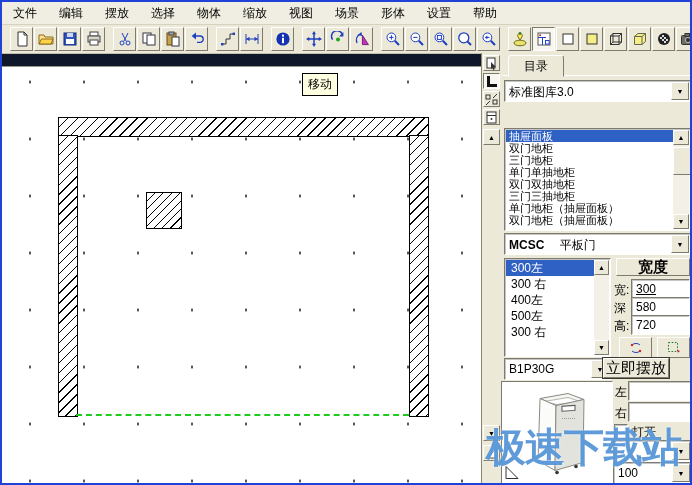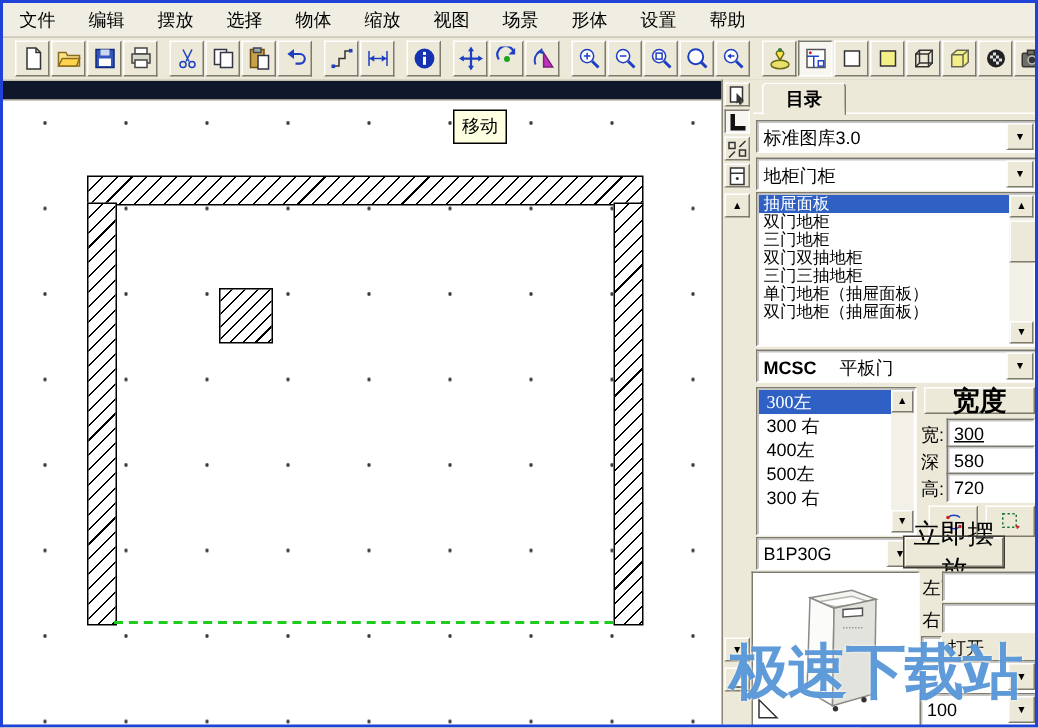--- a/index.html
+++ b/index.html
@@ -43,48 +43,48 @@
   .strip{position:absolute;left:0;top:0;width:20px;height:100%;}
   .sbtn{position:absolute;left:1px;width:17px;height:16px;background:#ece9d8;border:1px solid;
         border-color:#fff #7d7a6e #7d7a6e #fff;display:flex;align-items:center;justify-content:center;
         padding:0;font-size:7px;}
   .sbtn svg{width:13px;height:13px;display:block;}
   .sbtn.pressed{border-color:#7d7a6e #fff #fff #7d7a6e;background:#f7f6f1;}
 
   .pcontent{position:absolute;left:20px;top:0;right:0;bottom:0;}
   .tab{position:absolute;left:6px;top:2px;width:54px;height:20px;background:#ece9d8;
        border:1px solid;border-color:#fff #7d7a6e #ece9d8 #fff;border-radius:3px 3px 0 0;
-       font-weight:bold;display:flex;align-items:center;justify-content:center;z-index:2;}
+       font-weight:normal;display:flex;align-items:center;justify-content:center;z-index:2;}
   .tabline{position:absolute;left:0;top:22px;right:1px;border-top:1px solid #fff;}
 
   .combo{position:absolute;height:20px;background:#fff;border:1px solid;
          border-color:#7d7a6e #fff #fff #7d7a6e;box-shadow:inset 1px 1px 0 rgba(90,90,90,.35);}
   .combo .cv{position:absolute;left:4px;top:3px;right:19px;white-space:nowrap;overflow:hidden;}
   .da{position:absolute;right:1px;top:1px;bottom:1px;width:16px;background:#ece9d8;border:1px solid;
       border-color:#fff #7d7a6e #7d7a6e #fff;font-size:7px;display:flex;align-items:center;justify-content:center;}
   .bold{font-weight:bold;}
 
   .listbox{position:absolute;background:#fff;border:1px solid;border-color:#7d7a6e #fff #fff #7d7a6e;
            box-shadow:inset 1px 1px 0 rgba(90,90,90,.35);}
   .lb-items{position:absolute;left:1px;top:1px;right:17px;bottom:1px;overflow:hidden;}
   .li{height:12px;line-height:12px;padding-left:3px;font-size:11px;white-space:nowrap;}
   .li.sel{background:#2f61c5;color:#fff;}
   .si{height:16px;line-height:16px;padding-left:5px;font-size:12px;white-space:nowrap;}
-  .si.sel{background:#2f61c5;color:#fff;font-family:Liberation Serif, serif;}
+  .si.sel{background:#2f61c5;color:#fff;}
 
   .vsb{position:absolute;right:1px;top:1px;bottom:1px;width:16px;background:#f3f1e7;}
   .sa{position:absolute;left:0;width:16px;height:15px;background:#ece9d8;border:1px solid;
       border-color:#fff #7d7a6e #7d7a6e #fff;font-size:7px;display:flex;align-items:center;
       justify-content:center;padding:0;}
   .sa.up{top:0;} .sa.dn{bottom:0;}
   .thumb{position:absolute;left:0;width:16px;background:#ece9d8;border:1px solid;
          border-color:#fff #7d7a6e #7d7a6e #fff;}
 
   .btn{position:absolute;background:#ece9d8;border:1px solid;border-color:#fff #7d7a6e #7d7a6e #fff;
-       display:flex;align-items:center;justify-content:center;padding:0;font-size:18px;}
+       display:flex;align-items:center;justify-content:center;padding:0;font-size:15px;}
   .btn.def{outline:1px solid #3c3a30;}
   .fld{position:absolute;height:18px;background:#fff;border:1px solid;
        border-color:#7d7a6e #fff #fff #7d7a6e;box-shadow:inset 1px 1px 0 rgba(90,90,90,.35);
        font-family:inherit;font-size:12px;padding:0 0 0 4px;margin:0;}
   .lbl{position:absolute;white-space:nowrap;}
   .cb{position:absolute;width:12px;height:12px;background:#fff;border:1px solid;
       border-color:#7d7a6e #fff #fff #7d7a6e;box-shadow:inset 1px 1px 0 rgba(90,90,90,.35);}
 
   .preview{position:absolute;left:-1px;top:328px;width:110px;height:101px;background:#fff;
            border:1px solid;border-color:#7d7a6e #fff #fff #7d7a6e;}
@@ -355,30 +355,27 @@
       <div class="tab">
           <span>目录</span>
         </div>
       <div class="tabline"></div>
 
       <div class="combo" style="left:2px;top:27px;width:185px">
         <span class="cv">标准图库3.0</span>
         <span class="da">▼</span>
       </div>
 
-      <div class="combo" style="left:2px;top:52px;width:185px">
-        <span class="cv">地柜门柜</span>
-        <span class="da">▼</span>
-      </div>
 
       <div class="listbox" style="left:2px;top:75px;width:185px;height:101px">
         <div class="lb-items">
           <div class="li sel">抽屉面板</div>
           <div class="li">双门地柜</div>
           <div class="li">三门地柜</div>
+          <div class="li">单门单抽地柜</div>
           <div class="li">双门双抽地柜</div>
           <div class="li">三门三抽地柜</div>
           <div class="li">单门地柜（抽屉面板）</div>
           <div class="li">双门地柜（抽屉面板）</div>
         </div>
         <div class="vsb">
           <button class="sa up">▲</button>
           <div class="thumb" style="top:17px;height:26px"></div>
           <button class="sa dn">▼</button>
         </div>

